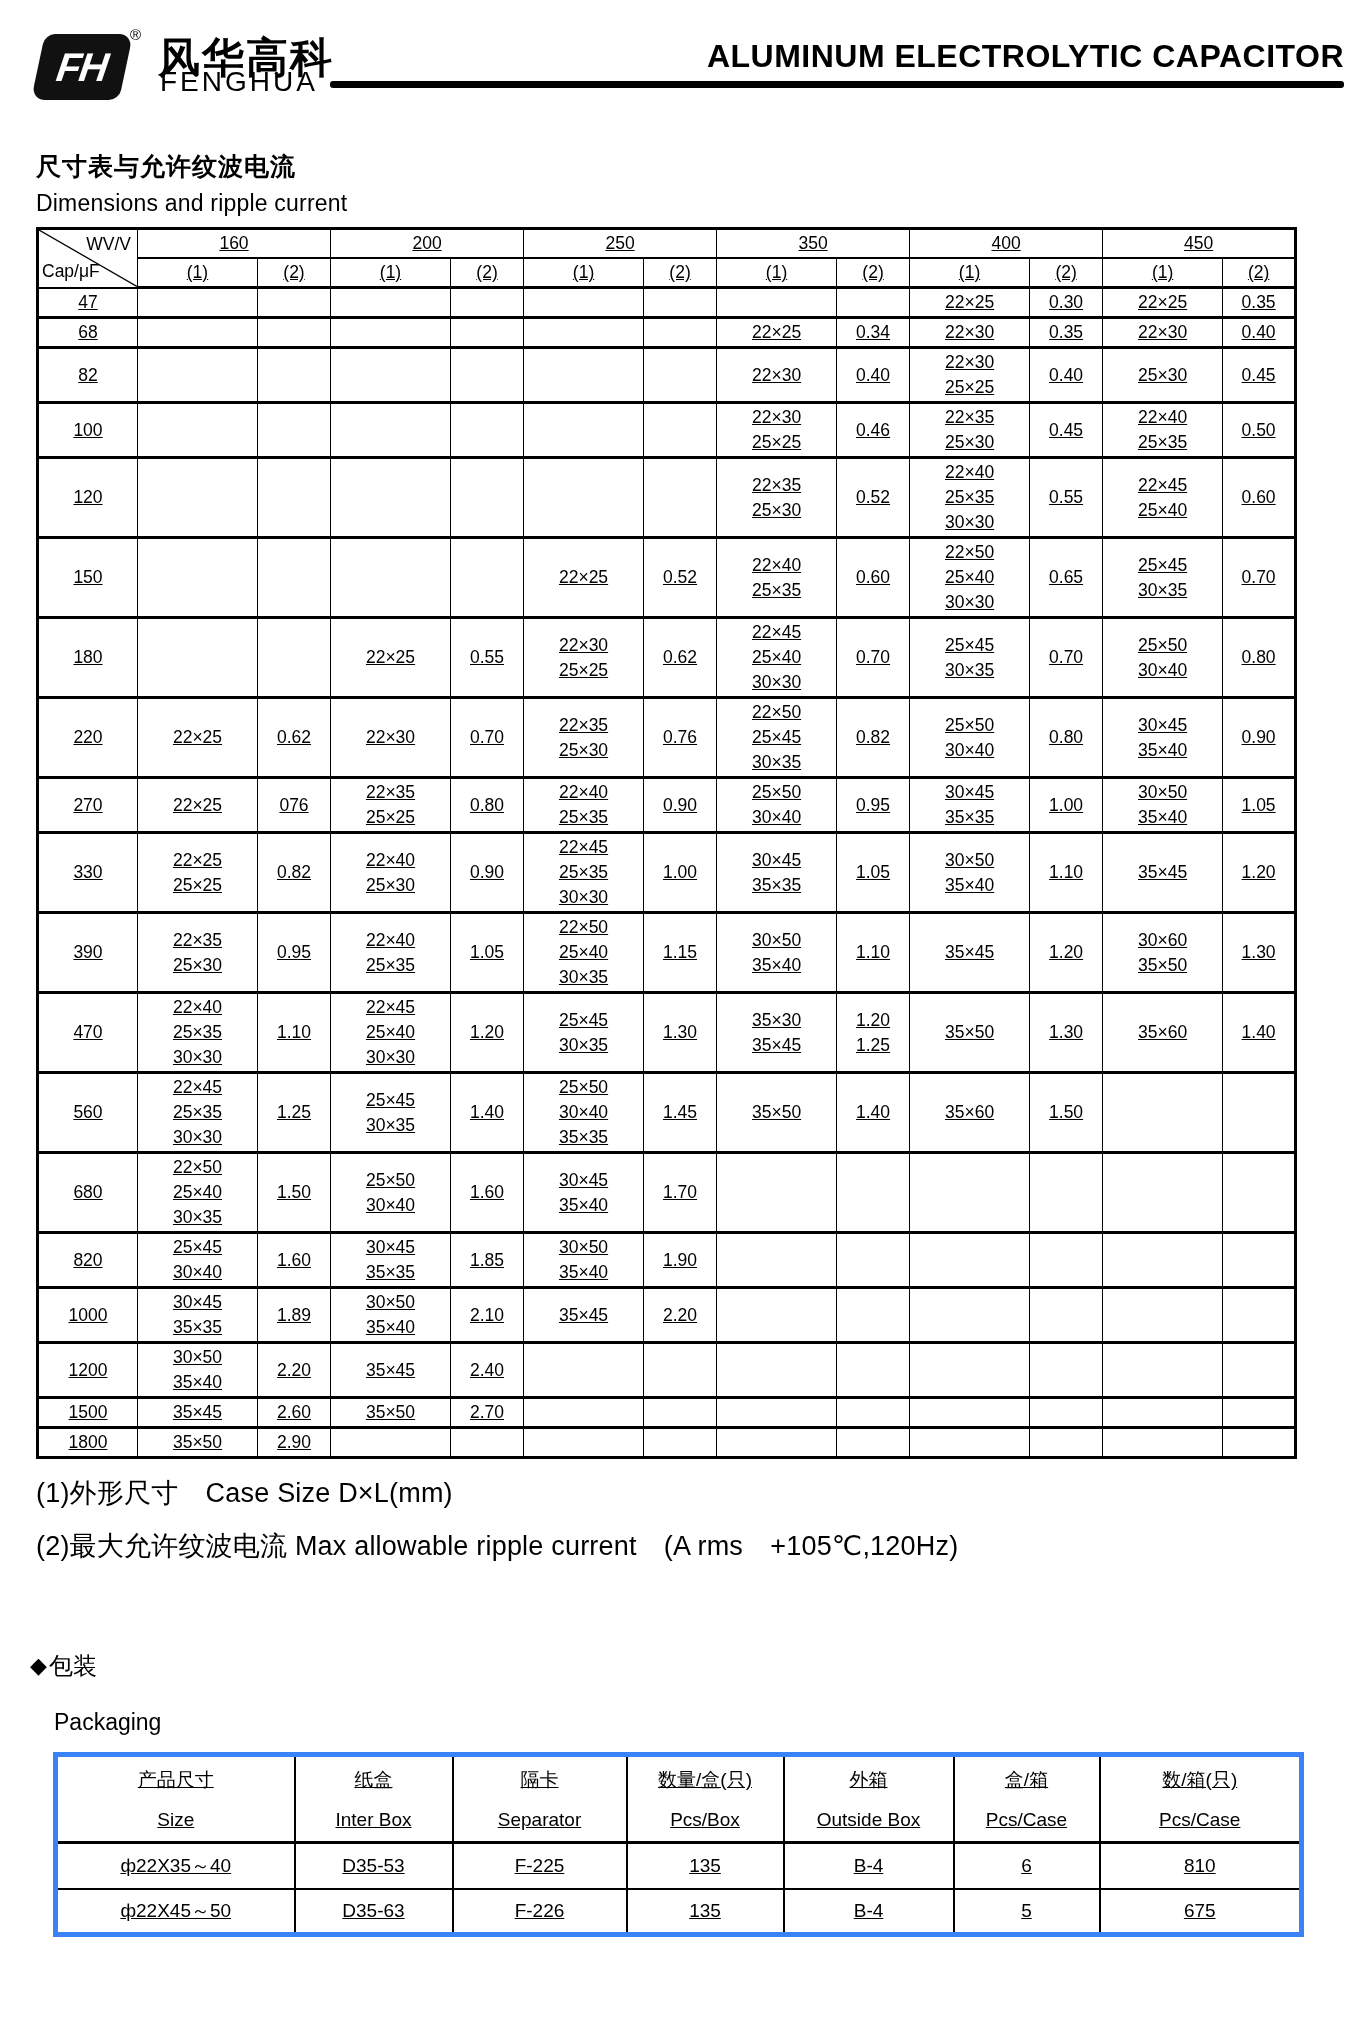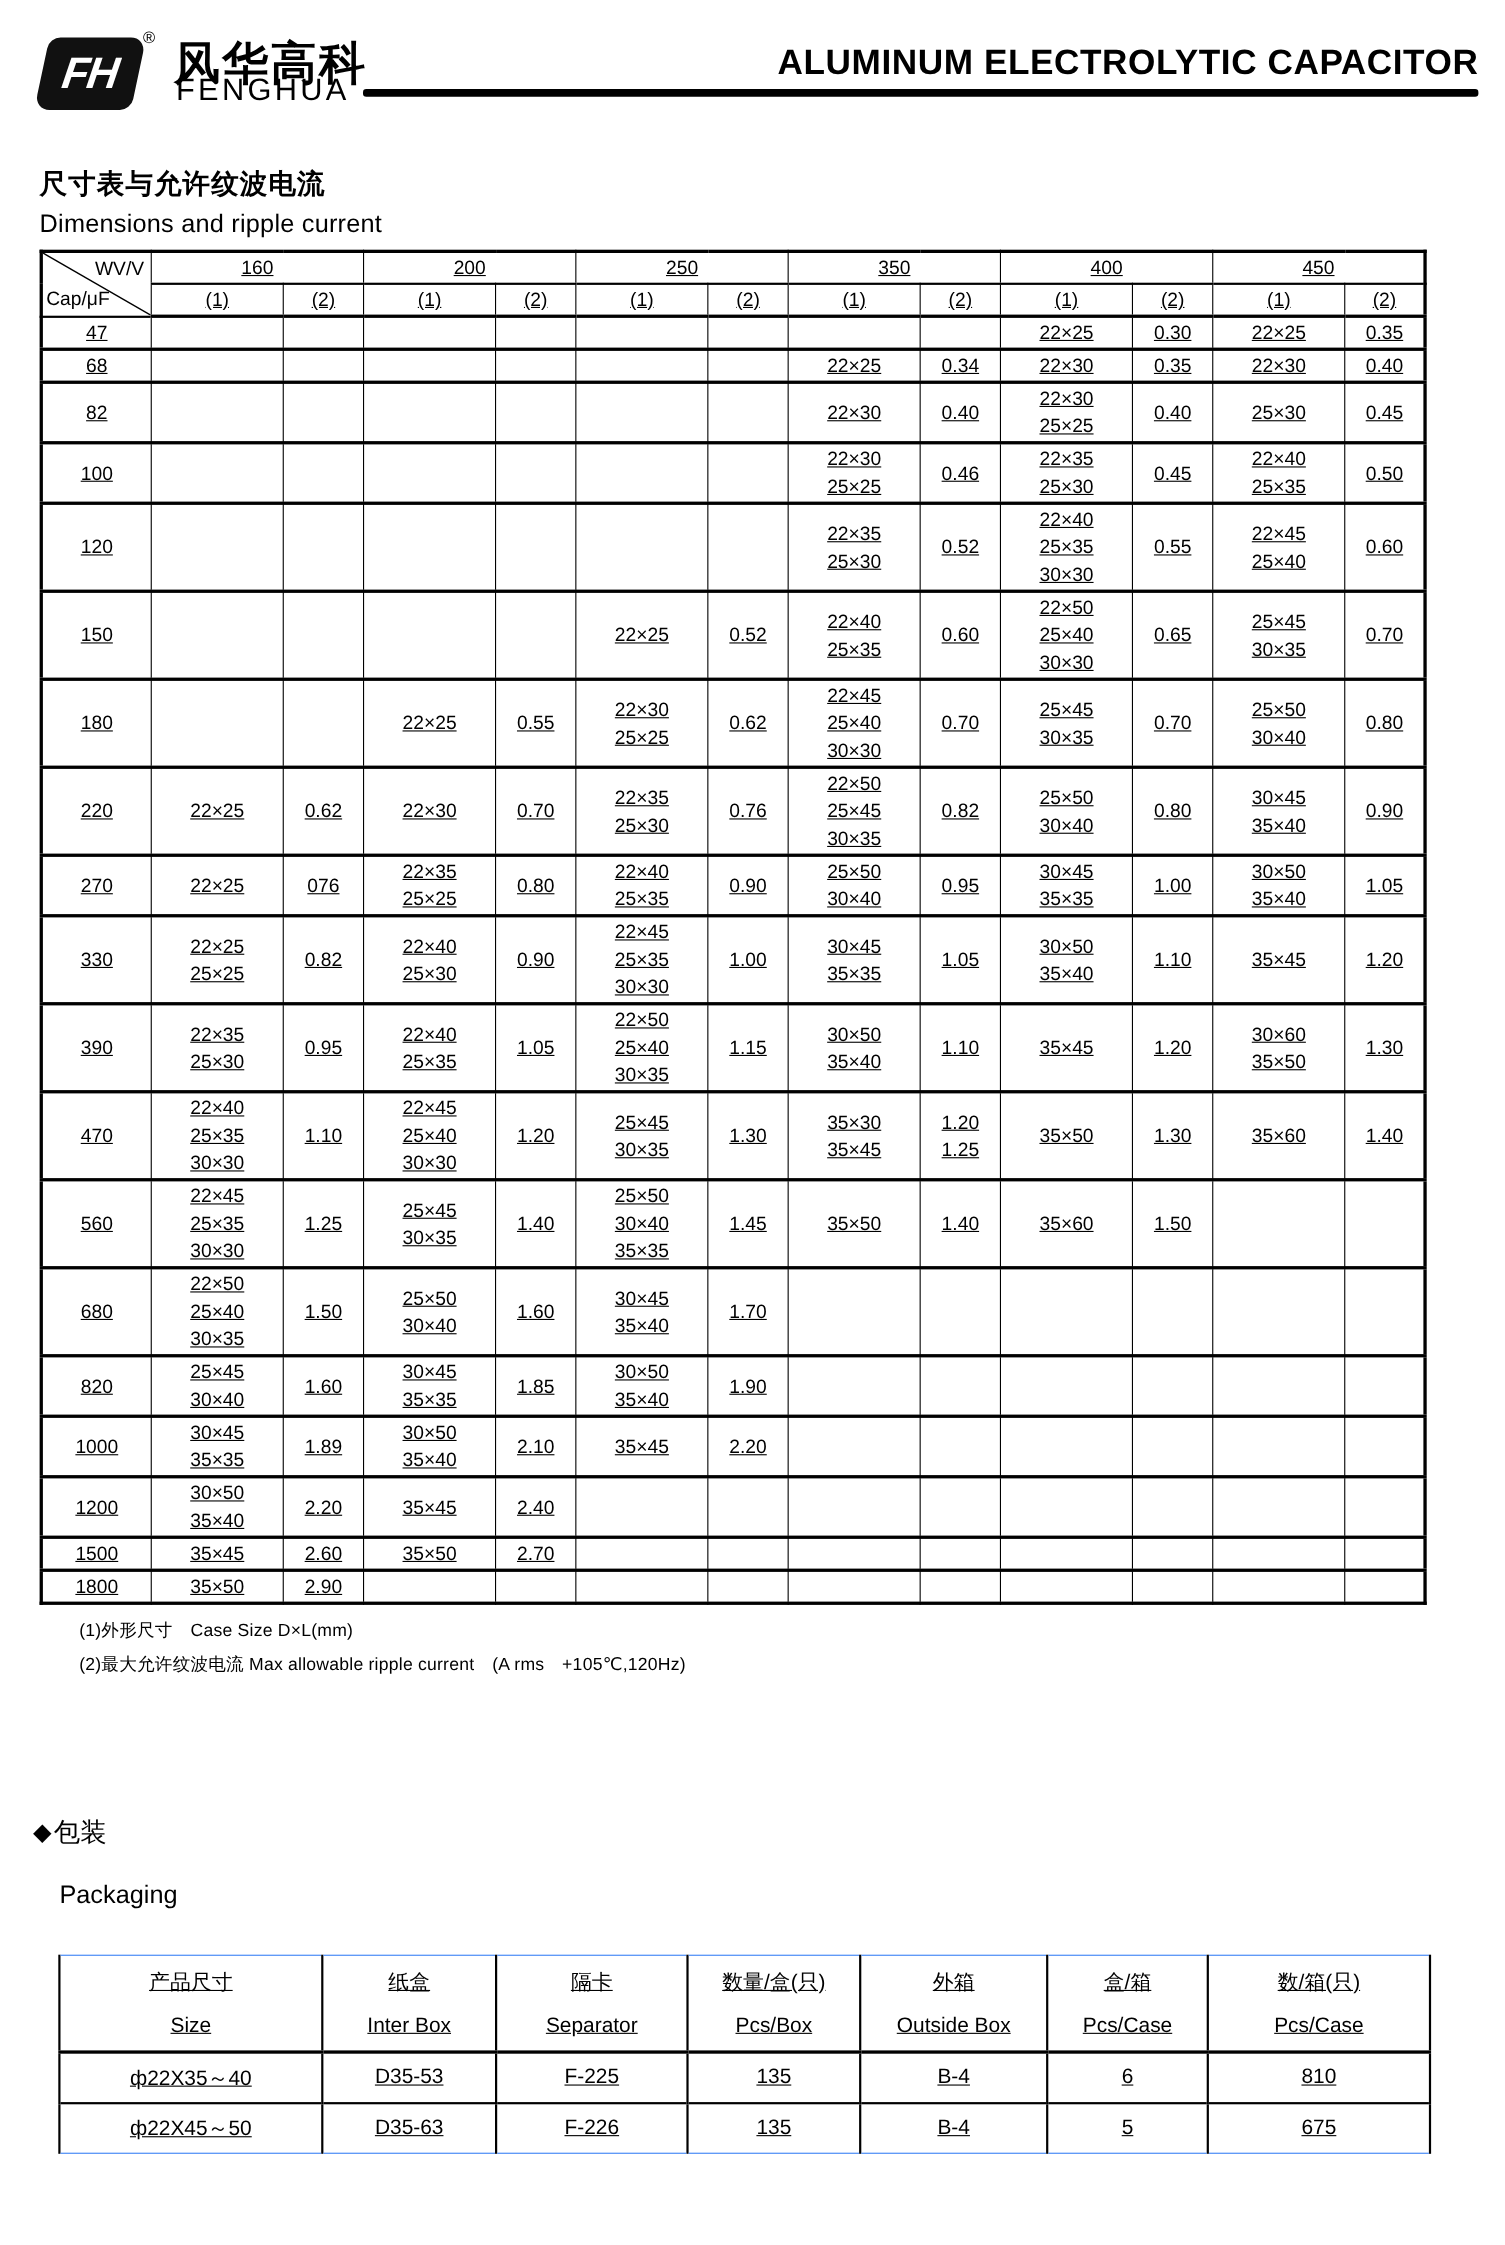--- a/index.html
+++ b/index.html
@@ -68,28 +68,28 @@
   }
   .dim-table thead tr.volt-row th { border-bottom: 2px solid #000; height: 28px; }
   .dim-table thead tr.sub-row th  { border-bottom: 3px solid #000; height: 29px; }
   .dim-table tbody tr { border-top: 3px solid #000; }
   .dim-table tbody tr:first-child { border-top: none; }
   .corner-cell { position: relative; padding: 0; }
   .corner-cell svg { position: absolute; left: 0; top: 0; width: 100%; height: 100%; }
   .corner-top { position: absolute; right: 6px; top: 2px; font-size: 17.5px; }
   .corner-bottom { position: absolute; left: 3px; bottom: 3px; font-size: 17.5px; }
 
-  .notes { margin-top: 8px; font-size: 16px; line-height: 1.95; letter-spacing: 0.2px; margin-left: 36px; }
+  .notes { margin-top: 8px; font-size: 27px; line-height: 1.95; letter-spacing: 0.2px; }
 
   
   .packaging { position: absolute; left: 30px; top: 1650px; width: 1280px; }
   .pack-title-cn { font-size: 24px; font-weight: 500; display: flex; align-items: center; }
   .pack-title-cn .diamond { font-size: 22px; margin-right: 2px; }
   .pack-title-en { font-size: 23px; margin-left: 24px; margin-top: 27px; }
-  .pack-table { margin-left: 23px; margin-top: 41px; width: 1246px; border: 1px solid #3b82f6; }
+  .pack-table { margin-left: 23px; margin-top: 16px; width: 1246px; border: 5px solid #3b82f6; }
   .pack-table th, .pack-table td {
     border-left: 2px solid #000; border-right: 2px solid #000;
     text-align: center; vertical-align: middle;
     font-size: 19px; font-weight: normal;
   }
   .pack-table thead th { border-bottom: 3px solid #000; height: 88px; padding: 6px 2px; }
   .pack-table thead .h-cn { display: block; margin-bottom: 16px; }
   .pack-table thead .h-en { display: block; }
   .pack-table tbody tr { border-top: 2.5px solid #000; }
   .pack-table tbody td { height: 46px; }

